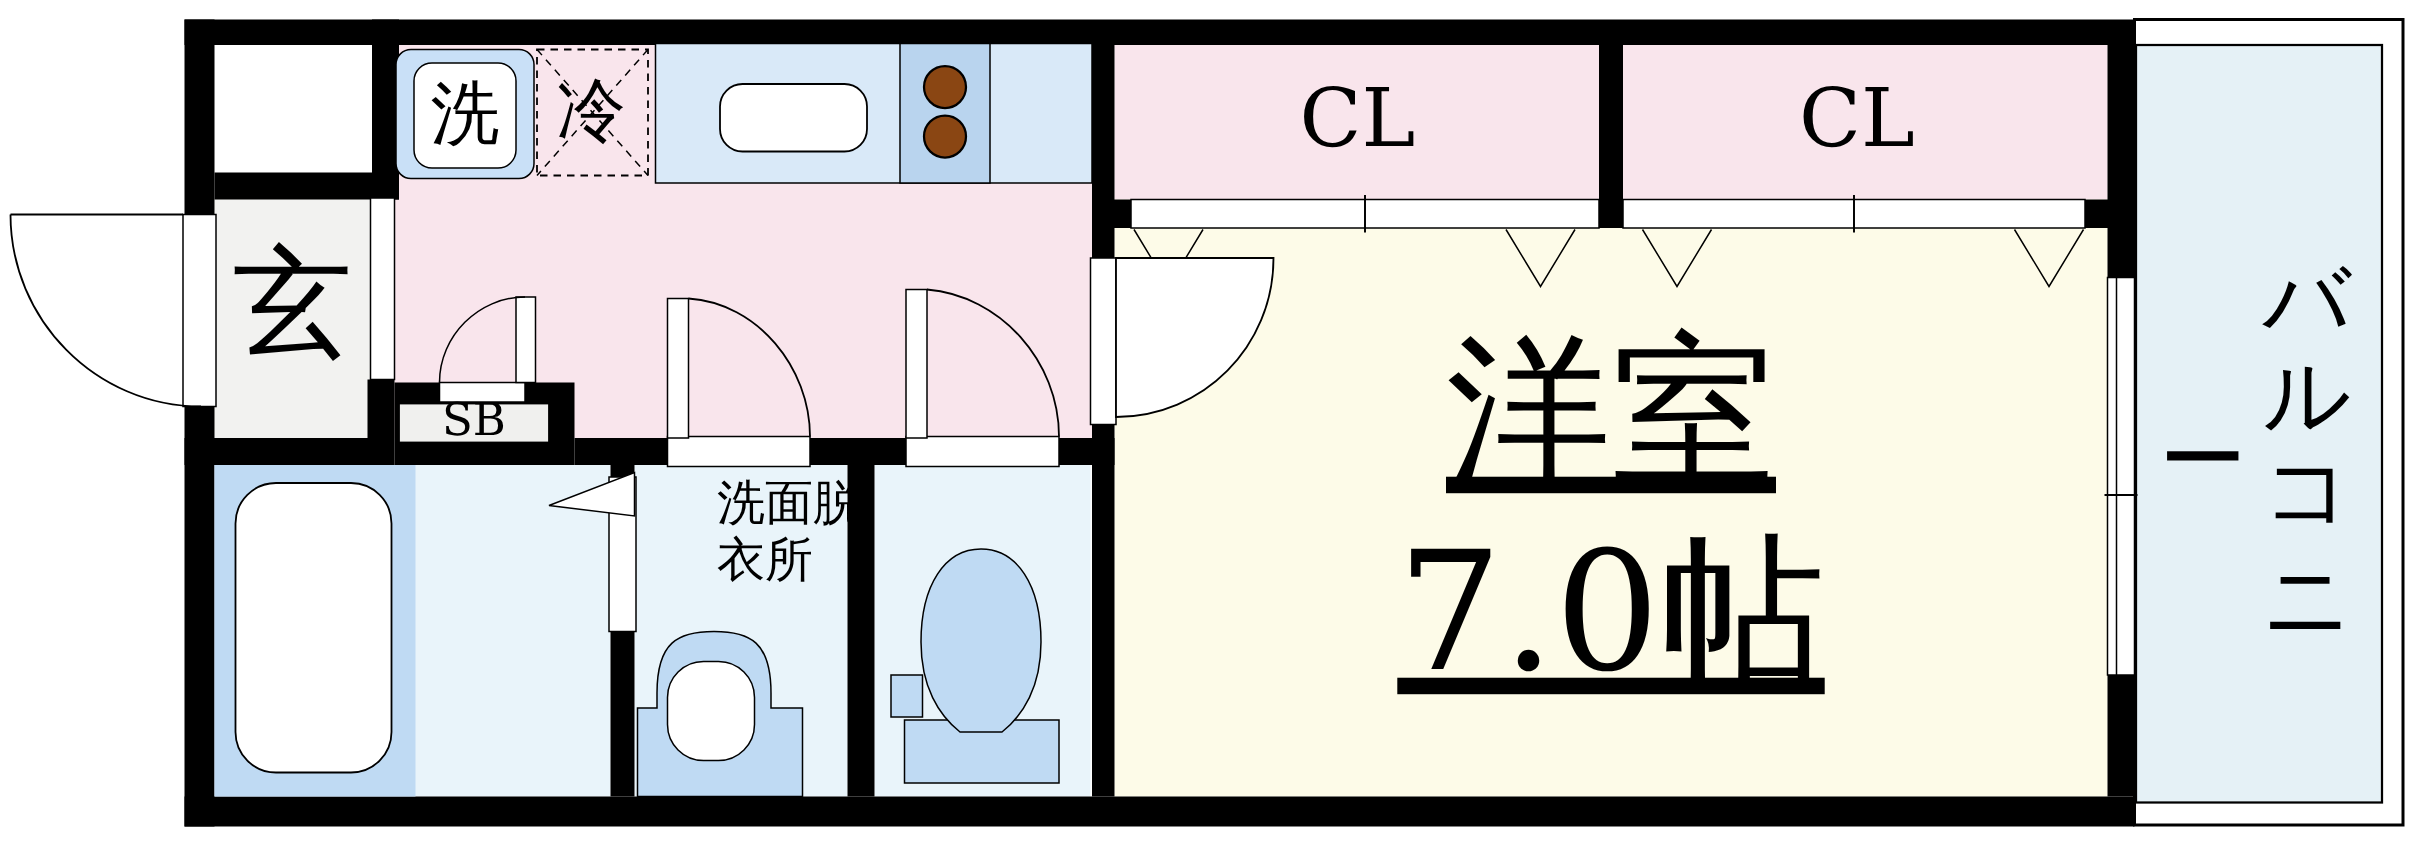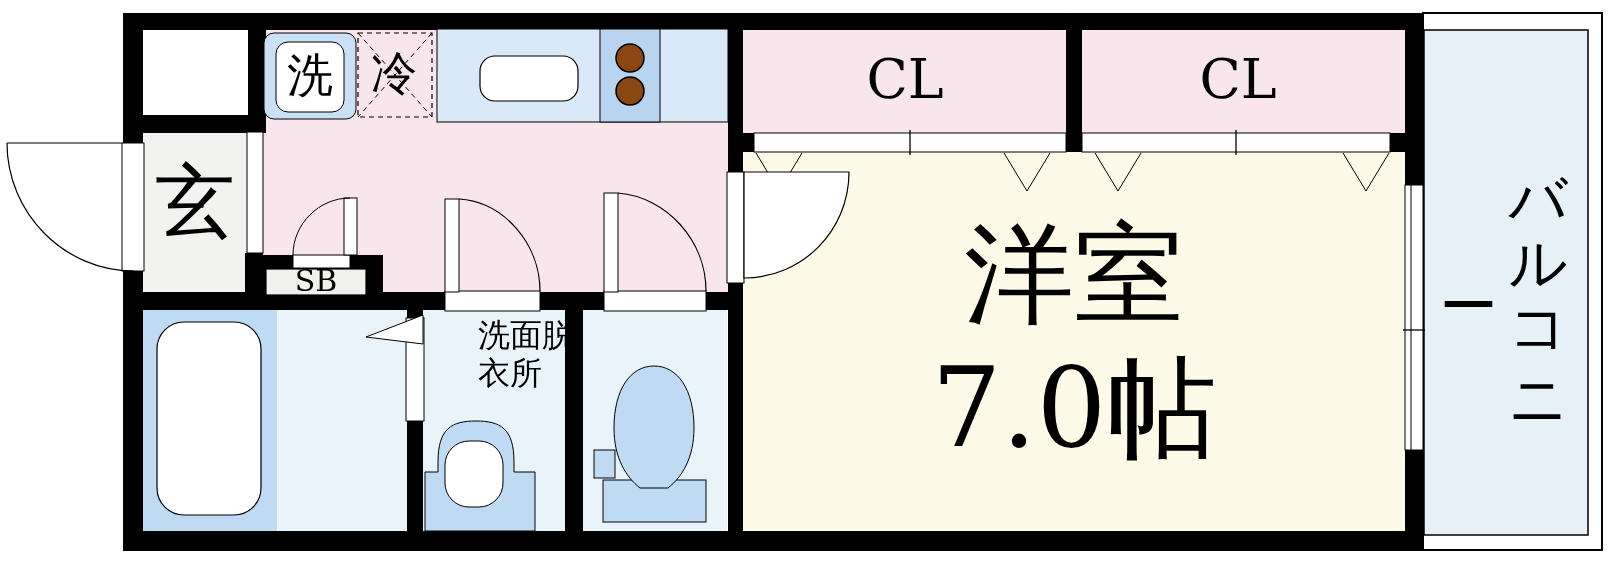--- a/index.html
+++ b/index.html
@@ -118,16 +118,16 @@
   </svg>
 
   <div class="label fs-genkan" style="left:195px;top:202px;">玄</div>
   <div class="label fs-appliance" style="left:310px;top:76px;">洗</div>
   <div class="label fs-appliance" style="left:394px;top:74px;">冷</div>
   <div class="label fs-sb" style="left:316px;top:281px;text-align:right;">SB</div>
   <div class="label-tl fs-washroom" style="left:438px;top:316px;margin-left:40px;">洗面脱
 衣所</div>
   <div class="label fs-cl" style="left:905px;top:80px;">CL</div>
   <div class="label fs-cl" style="left:1238px;top:80px;">CL</div>
-  <div class="label fs-room" style="left:1074px;top:341px;">洋室
+  <div class="label fs-room" style="left:1074px;top:341px;text-decoration:underline;">洋室
 7.0帖</div>
   <div class="label vertical fs-balcony" style="left:1503px;top:278px;">バルコニー</div>
 </div>
 
 </body></html>

